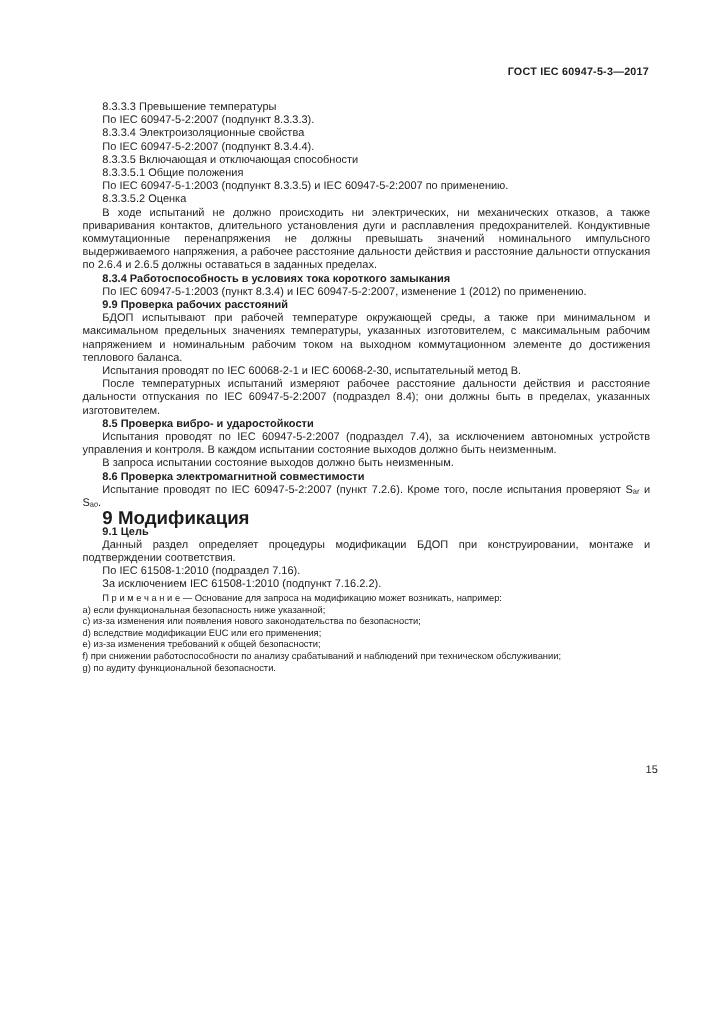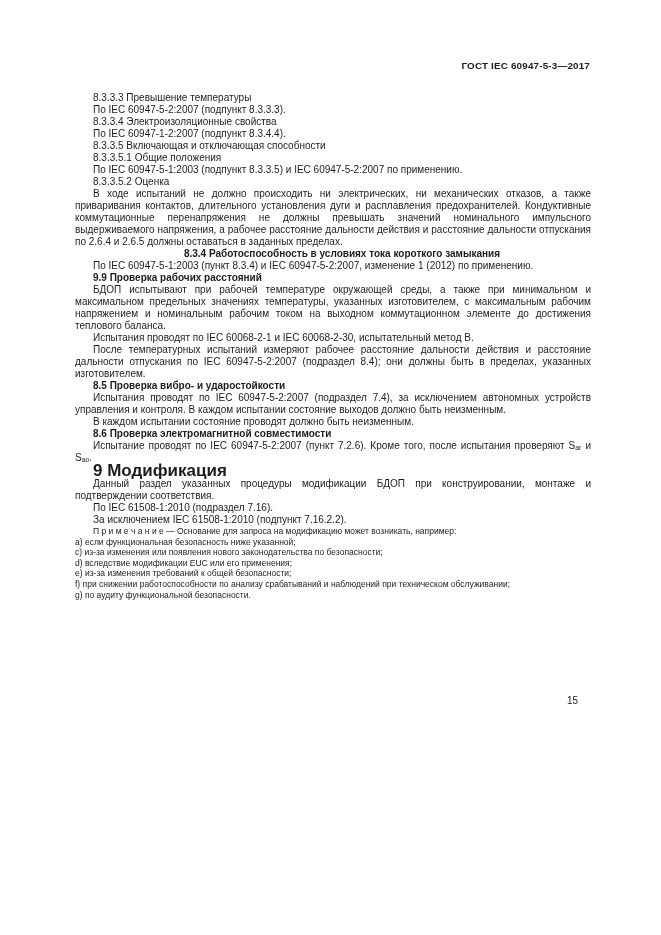--- a/index.html
+++ b/index.html
@@ -33,21 +33,21 @@
   }
   .doc-body p { margin: 0; }
   .t-clause,
   .t-para,
   .t-bold-clause {
     font-size: 10px;
     line-height: 12px;
     text-indent: 18px;
   }
   .t-para { text-align: justify; }
-  .t-bold-clause { font-weight: bold; text-align: center; }
+  .t-bold-clause { font-weight: bold; }
   .t-heading {
     font-size: 10px;
     line-height: 12px;
     font-weight: bold;
     text-indent: 18px;
     margin: 11px 0 10px 0;
   }
   .t-section {
     font-size: 17px;
     line-height: 14px;
@@ -63,53 +63,54 @@
     text-align: justify;
   }
   .t-note-item {
     font-size: 8.5px;
     line-height: 10.6px;
     text-align: justify;
   }
   .page-number {
     position: absolute;
     bottom: 47px;
-    right: 83px;
+    right: 63px;
     font-size: 10px;
   }
 </style>
 </head>
 <body>
 
 <div class="page">
   <div class="doc-header">ГОСТ IEC 60947-5-3—2017</div>
 
   <div class="doc-body">
       <p class="t-clause">8.3.3.3 Превышение температуры</p>
       <p class="t-clause">По IEC 60947-5-2:2007 (подпункт 8.3.3.3).</p>
       <p class="t-clause">8.3.3.4 Электроизоляционные свойства</p>
-      <p class="t-clause">По IEC 60947-1-2:2007 (подпункт 8.3.4.4).</p>
+      <p class="t-clause">По IEC 60947-5-2:2007 (подпункт 8.3.4.4).</p>
       <p class="t-clause">8.3.3.5 Включающая и отключающая способности</p>
       <p class="t-clause">8.3.3.5.1 Общие положения</p>
       <p class="t-clause">По IEC 60947-5-1:2003 (подпункт 8.3.3.5) и IEC 60947-5-2:2007 по применению.</p>
       <p class="t-clause">8.3.3.5.2 Оценка</p>
       <p class="t-para">В ходе испытаний не должно происходить ни электрических, ни механических отказов, а также приваривания контактов, длительного установления дуги и расплавления предохранителей. Кондуктивные коммутационные перенапряжения не должны превышать значений номинального импульсного выдерживаемого напряжения, а рабочее расстояние дальности действия и расстояние дальности отпускания по 2.6.4 и 2.6.5 должны оставаться в заданных пределах.</p>
       <p class="t-bold-clause">8.3.4 Работоспособность в условиях тока короткого замыкания</p>
       <p class="t-clause">По IEC 60947-5-1:2003 (пункт 8.3.4) и IEC 60947-5-2:2007, изменение 1 (2012) по применению.</p>
       <p class="t-heading">9.9 Проверка рабочих расстояний</p>
       <p class="t-para">БДОП испытывают при рабочей температуре окружающей среды, а также при минимальном и максимальном предельных значениях температуры, указанных изготовителем, с максимальным рабочим напряжением и номинальным рабочим током на выходном коммутационном элементе до достижения теплового баланса.</p>
       <p class="t-para">Испытания проводят по IEC 60068-2-1 и IEC 60068-2-30, испытательный метод В.</p>
       <p class="t-para">После температурных испытаний измеряют рабочее расстояние дальности действия и расстояние дальности отпускания по IEC 60947-5-2:2007 (подраздел 8.4); они должны быть в пределах, указанных изготовителем.</p>
       <p class="t-heading">8.5 Проверка вибро- и ударостойкости</p>
       <p class="t-para">Испытания проводят по IEC 60947-5-2:2007 (подраздел 7.4), за исключением автономных устройств управления и контроля. В каждом испытании состояние выходов должно быть неизменным.</p>
-      <p class="t-para">В каждом испытании состояние проводят должно быть неизменным.</p>
+      <p class="t-para">В запроса испытании состояние выходов должно быть неизменным.</p>
       <p class="t-heading">8.6 Проверка электромагнитной совместимости</p>
       <p class="t-para">Испытание проводят по IEC 60947-5-2:2007 (пункт 7.2.6). Кроме того, после испытания проверяют Sₐᵣ и Sₐₒ.</p>
       <p class="t-section">9 Модификация</p>
-      <p class="t-para">Данный раздел указанных процедуры модификации БДОП при конструировании, монтаже и подтверждении соответствия.</p>
+      <p class="t-heading">9.1 Цель</p>
+      <p class="t-para">Данный раздел определяет процедуры модификации БДОП при конструировании, монтаже и подтверждении соответствия.</p>
       <p class="t-clause">По IEC 61508-1:2010 (подраздел 7.16).</p>
       <p class="t-clause">За исключением IEC 61508-1:2010 (подпункт 7.16.2.2).</p>
       <p class="t-note">П р и м е ч а н и е — Основание для запроса на модификацию может возникать, например:</p>
       <p class="t-note-item">a) если функциональная безопасность ниже указанной;</p>
       <p class="t-note-item">c) из-за изменения или появления нового законодательства по безопасности;</p>
       <p class="t-note-item">d) вследствие модификации EUC или его применения;</p>
       <p class="t-note-item">e) из-за изменения требований к общей безопасности;</p>
       <p class="t-note-item">f) при снижении работоспособности по анализу срабатываний и наблюдений при техническом обслуживании;</p>
       <p class="t-note-item">g) по аудиту функциональной безопасности.</p>
     </div>

